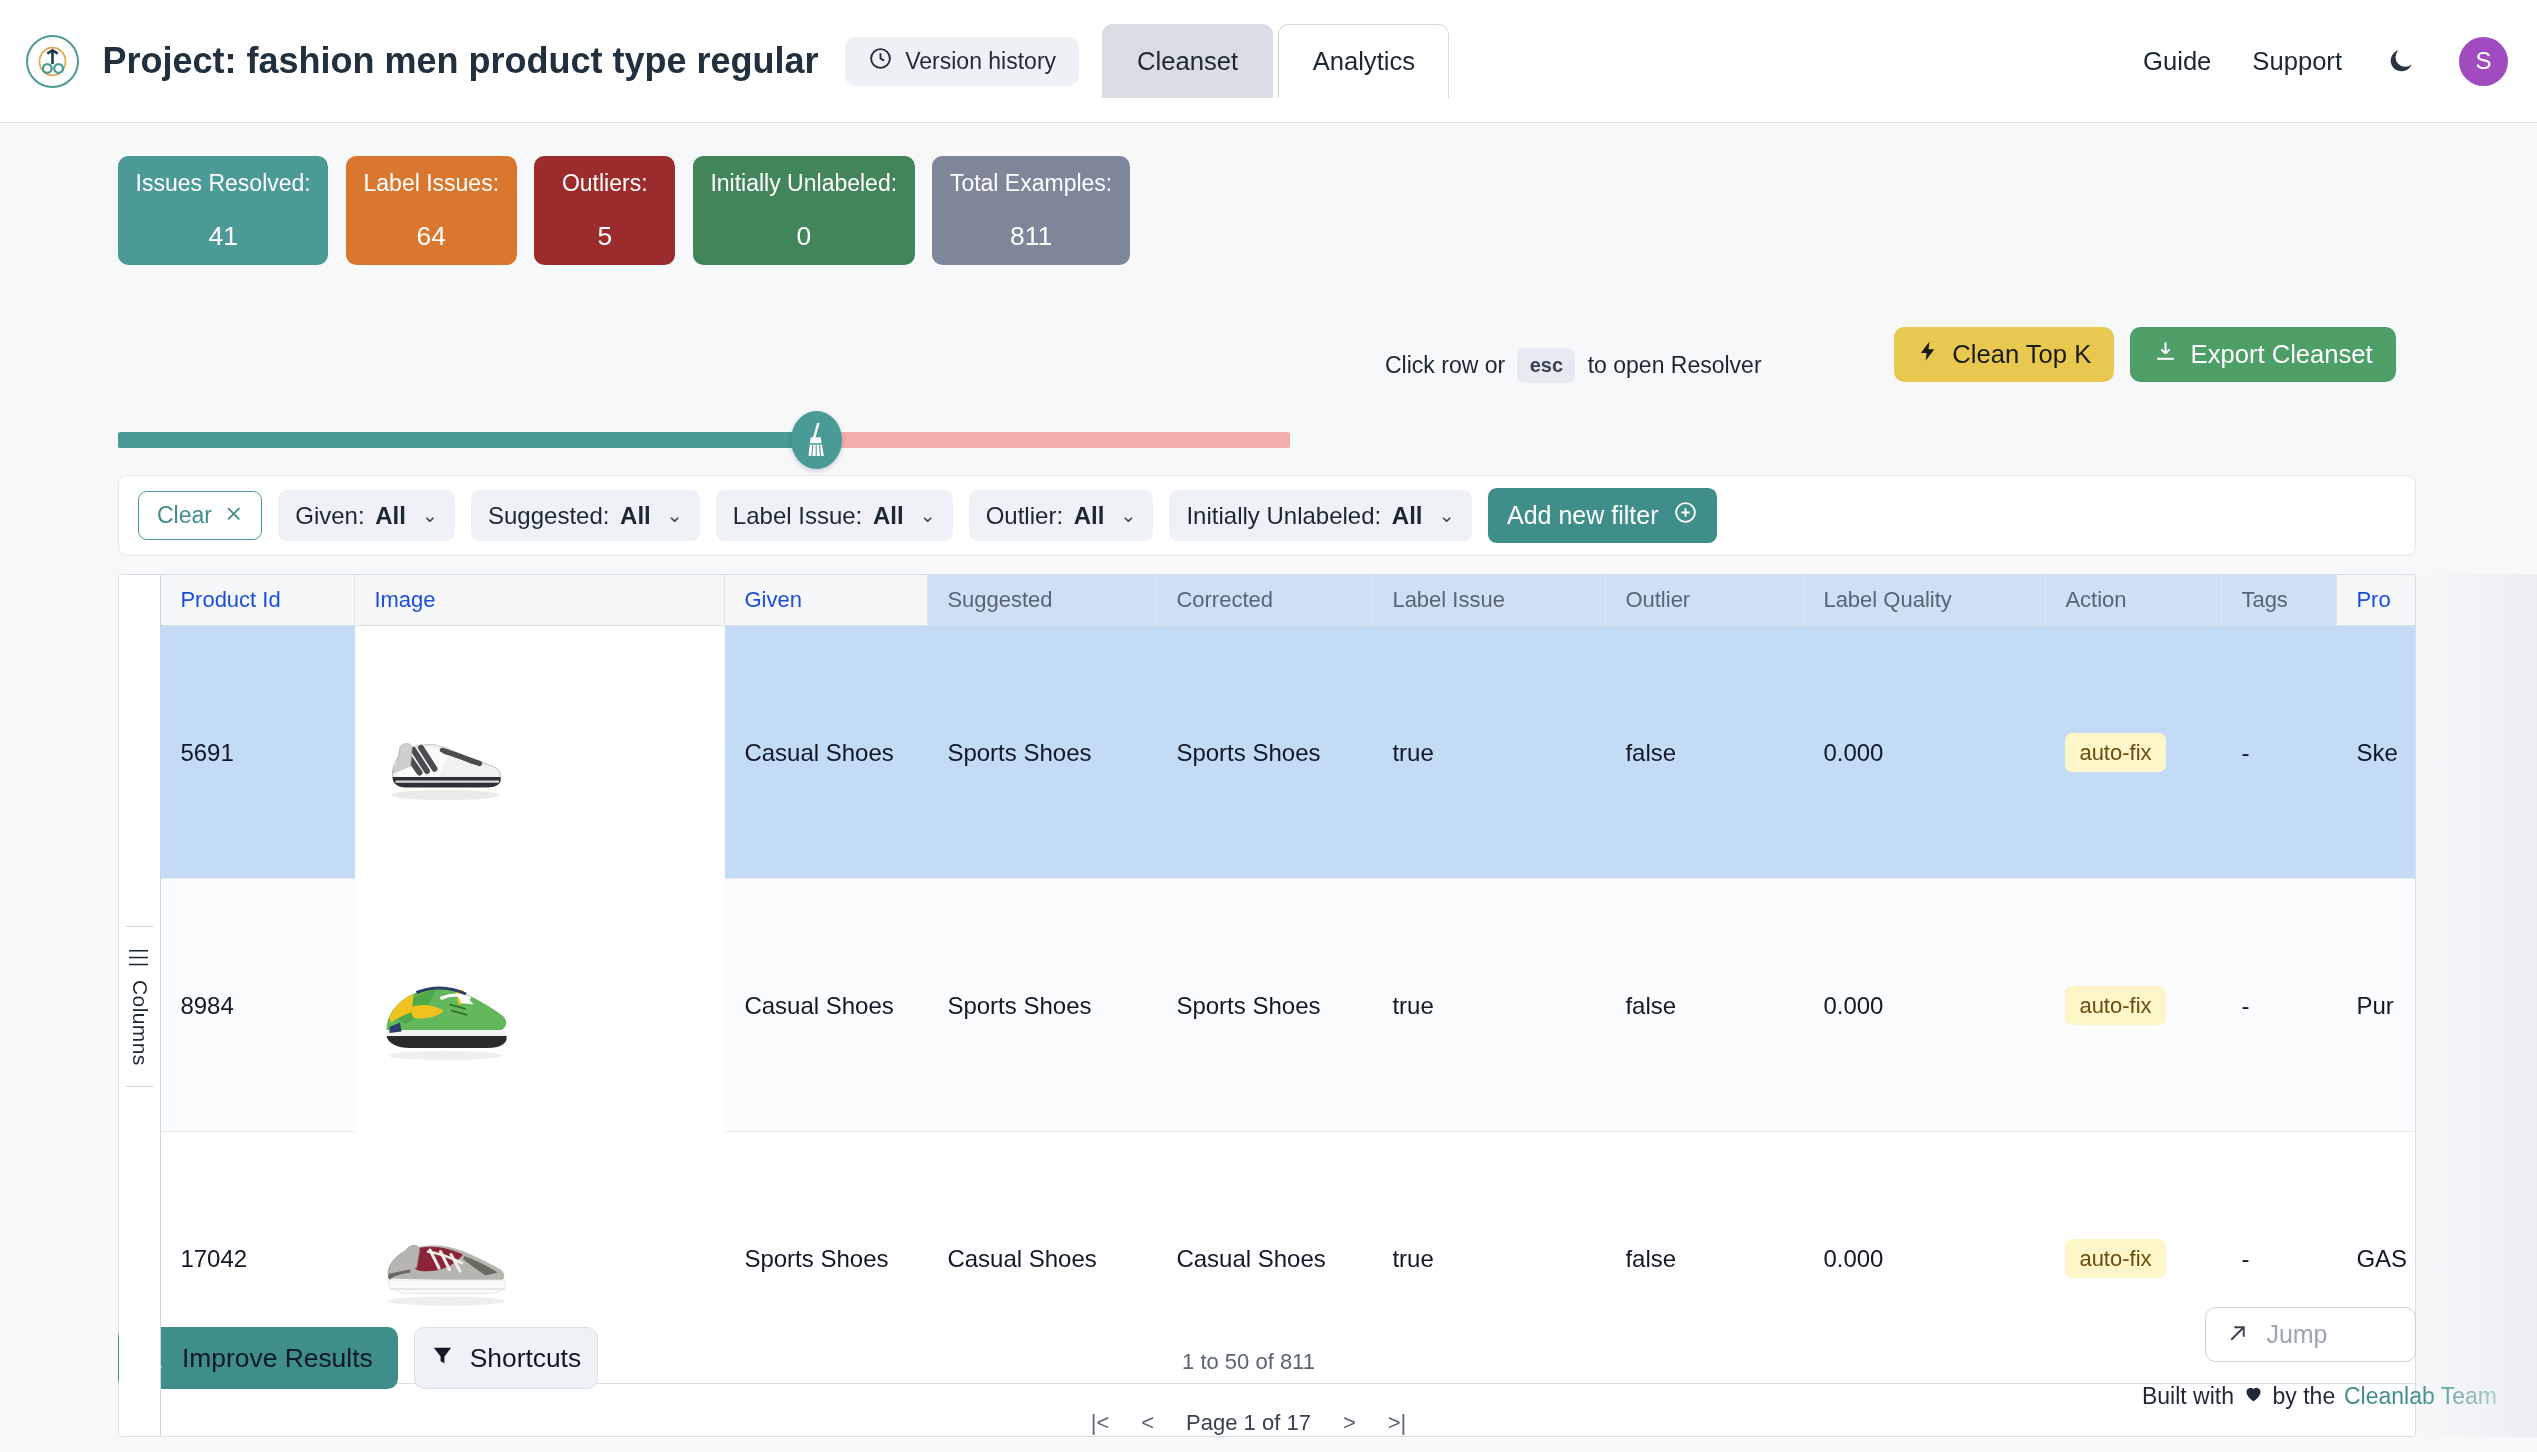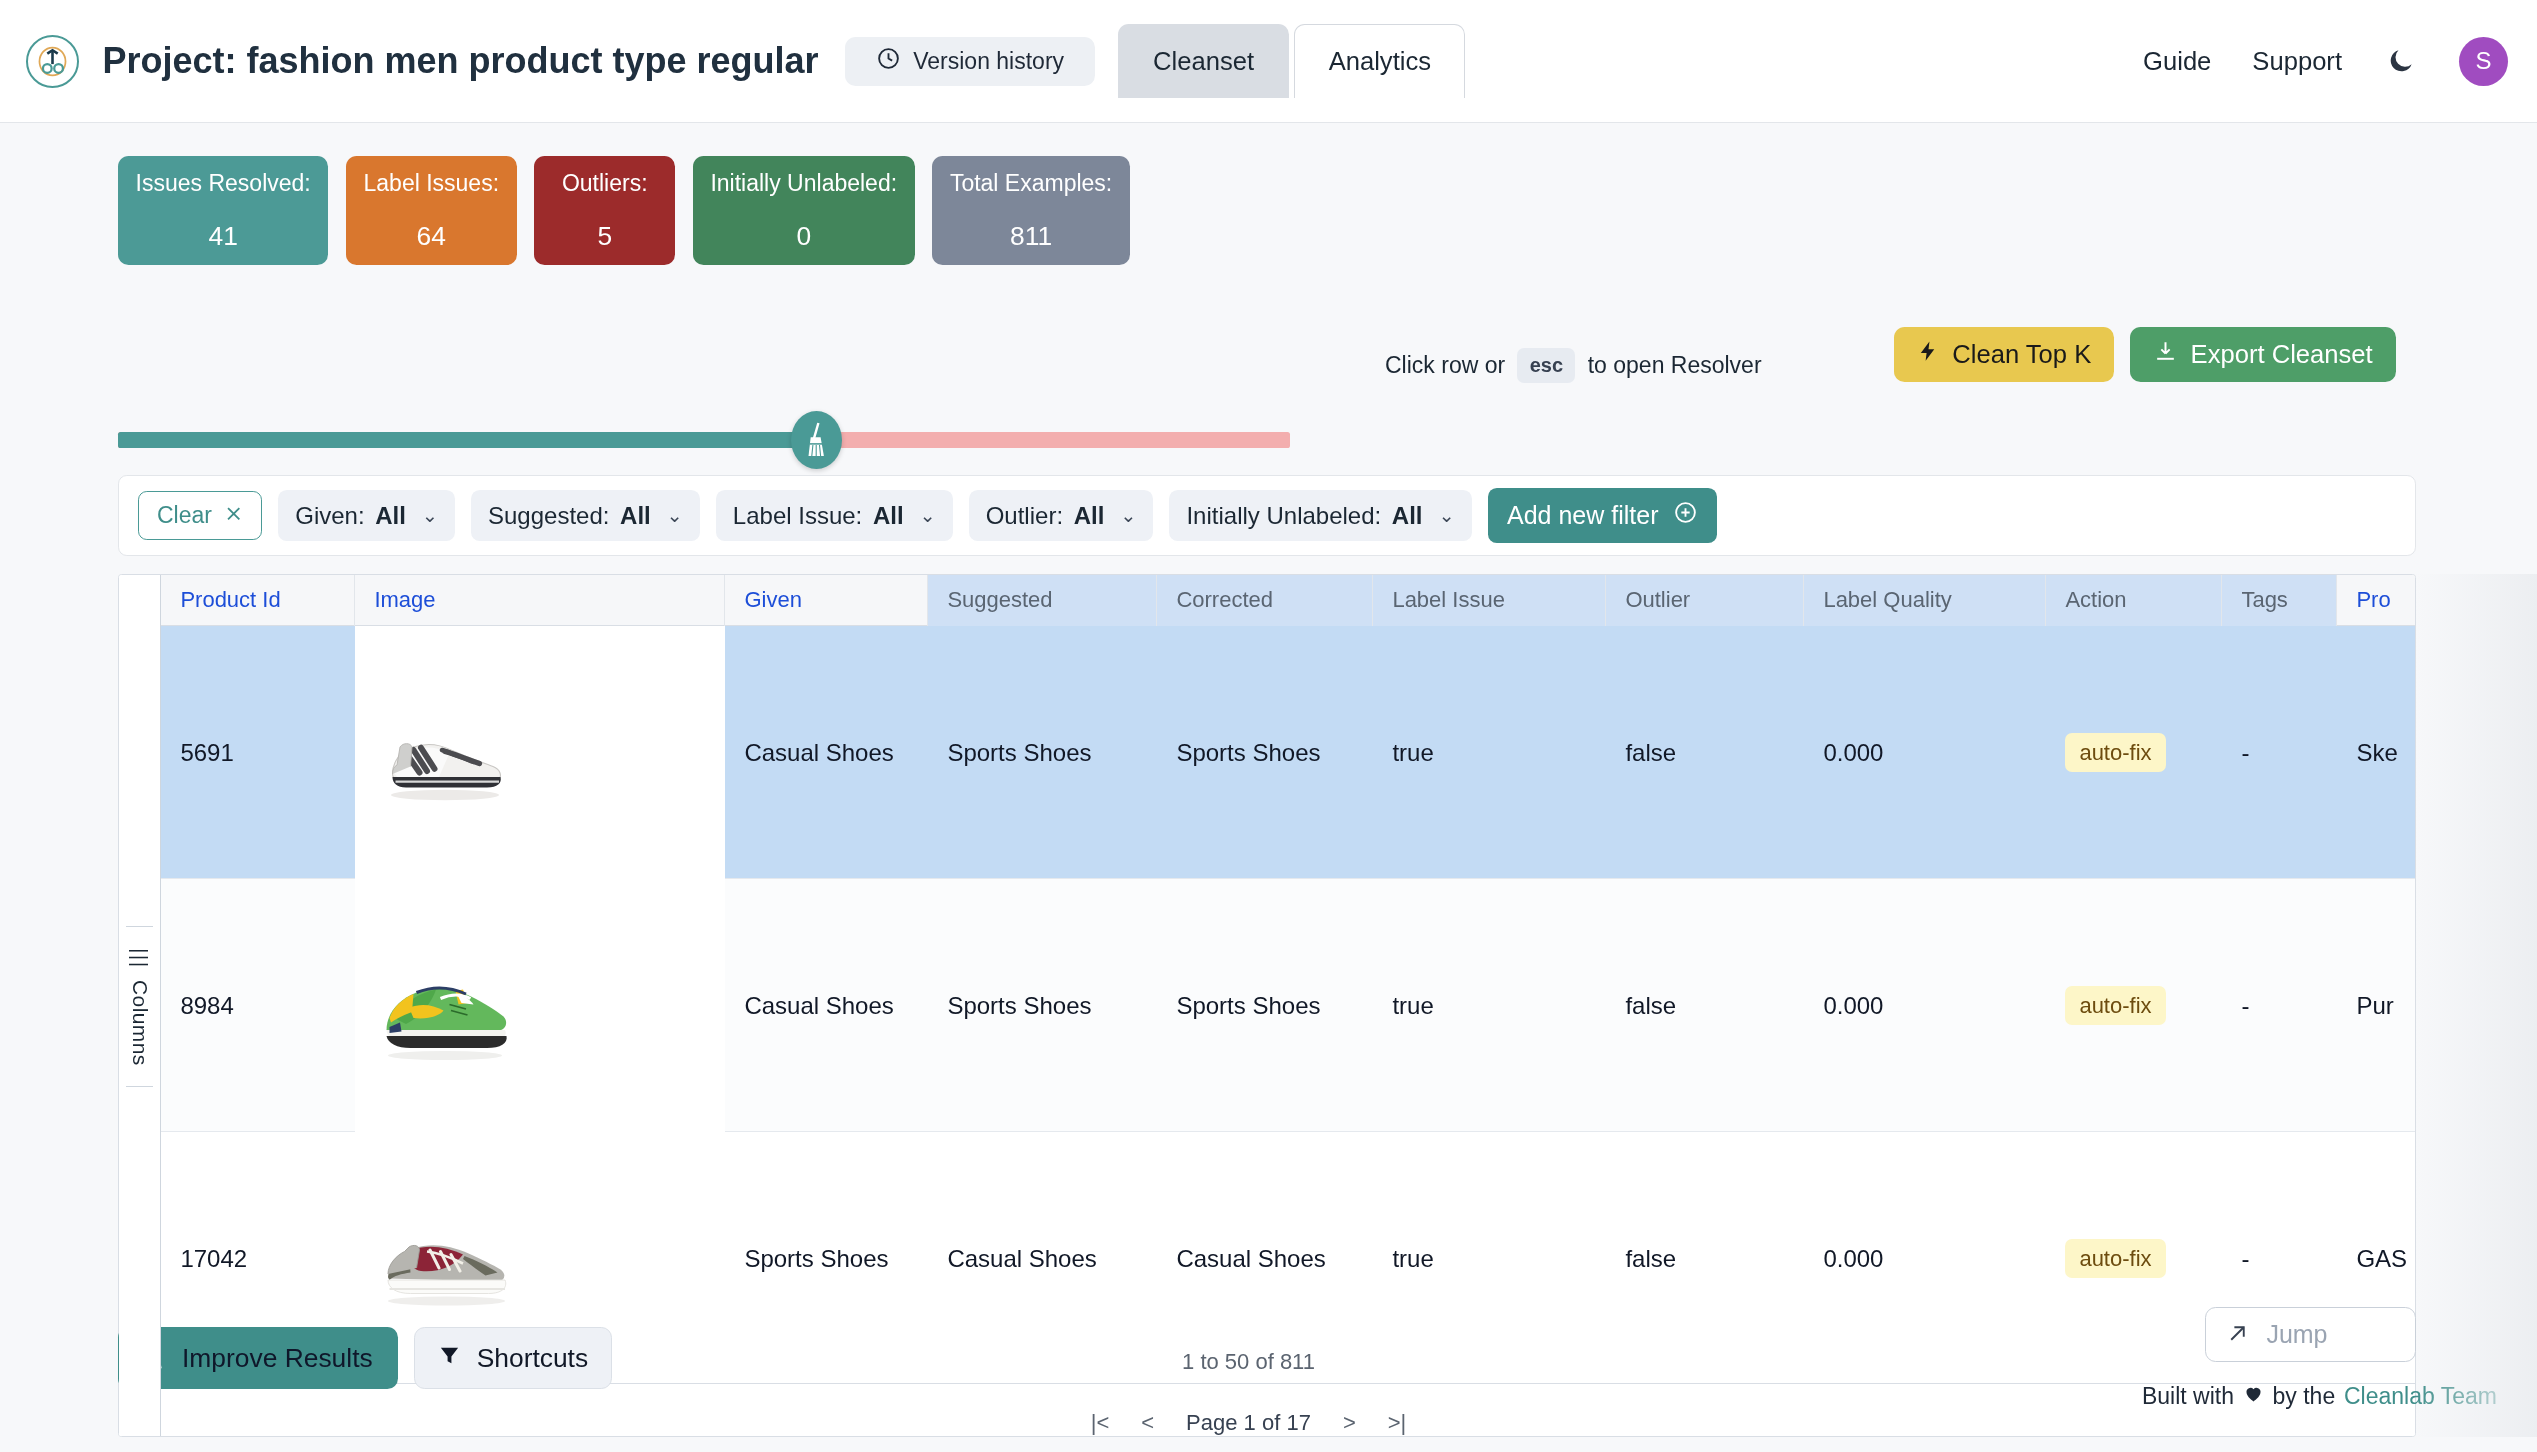--- a/index.html
+++ b/index.html
@@ -27,21 +27,21 @@
     position: relative; flex: none;
   }
   .logo svg { display:block; }
   .proj-title {
     margin-left: 23px;
     font-size: 36px; font-weight: 700; color: #20303f;
     white-space: nowrap;
   }
   .version-btn {
     margin-left: 26.4px;
-    height: 49px; padding: 0 31px;
+    height: 49px; padding: 0 23px;
     display: flex; align-items: center; gap: 12.3px;
     background: #edf0f4; border-radius: 10.6px;
     font-size: 23px; color: #1f2937; cursor: pointer;
     white-space: nowrap;
   }
   .tabs { margin-left: 23px; display: flex; align-items: center; height: 123px; padding-bottom: 0; }
   .tab {
     height: 74px; min-width: 171px; padding: 0 25px;
     display: flex; align-items: center; justify-content: center;
     font-size: 25.6px; color: #1b2733;
@@ -203,21 +203,21 @@
     font-size: 22px; color: #5b6470; flex-direction: column;
   }
   .pg-ctrls { display:flex; align-items:center; gap: 32px; }
   .pg-ctrls span { cursor: pointer; }
   .pg-label { color:#374151; }
 
   
   .footer-left { position:absolute; bottom: 63px; left: 118px; display:flex; gap: 16px; }
   .btn-improve { background:#3f8e8a; color:#0f172a; height:62px; padding: 0 25px; border-radius: 10.6px;
                  display:flex; align-items:center; gap: 14px; font-size: 26.4px; cursor:pointer;}
-  .btn-shortcuts { background:#eef1f6; color:#111827; height:62px; padding: 0 23px; border-radius: 10.6px;
+  .btn-shortcuts { background:#eef1f6; color:#111827; height:62px; padding: 0 16px; border-radius: 10.6px;
                  display:flex; align-items:center; gap: 16px; font-size: 26.4px; cursor:pointer; border:0.9px solid #dbe0e7;}
 
   .jump-box {
     position:absolute; bottom: 90px; right: 122px;
     width: 211px; height: 55px; border:0.9px solid #c9d0d9; border-radius: 10.6px;
     display:flex; align-items:center; gap: 16px; padding-left: 19.4px;
     background: #fff; cursor: text;
   }
   .jump-ph { color:#9aa4b2; font-size: 25px; }
   .built {

